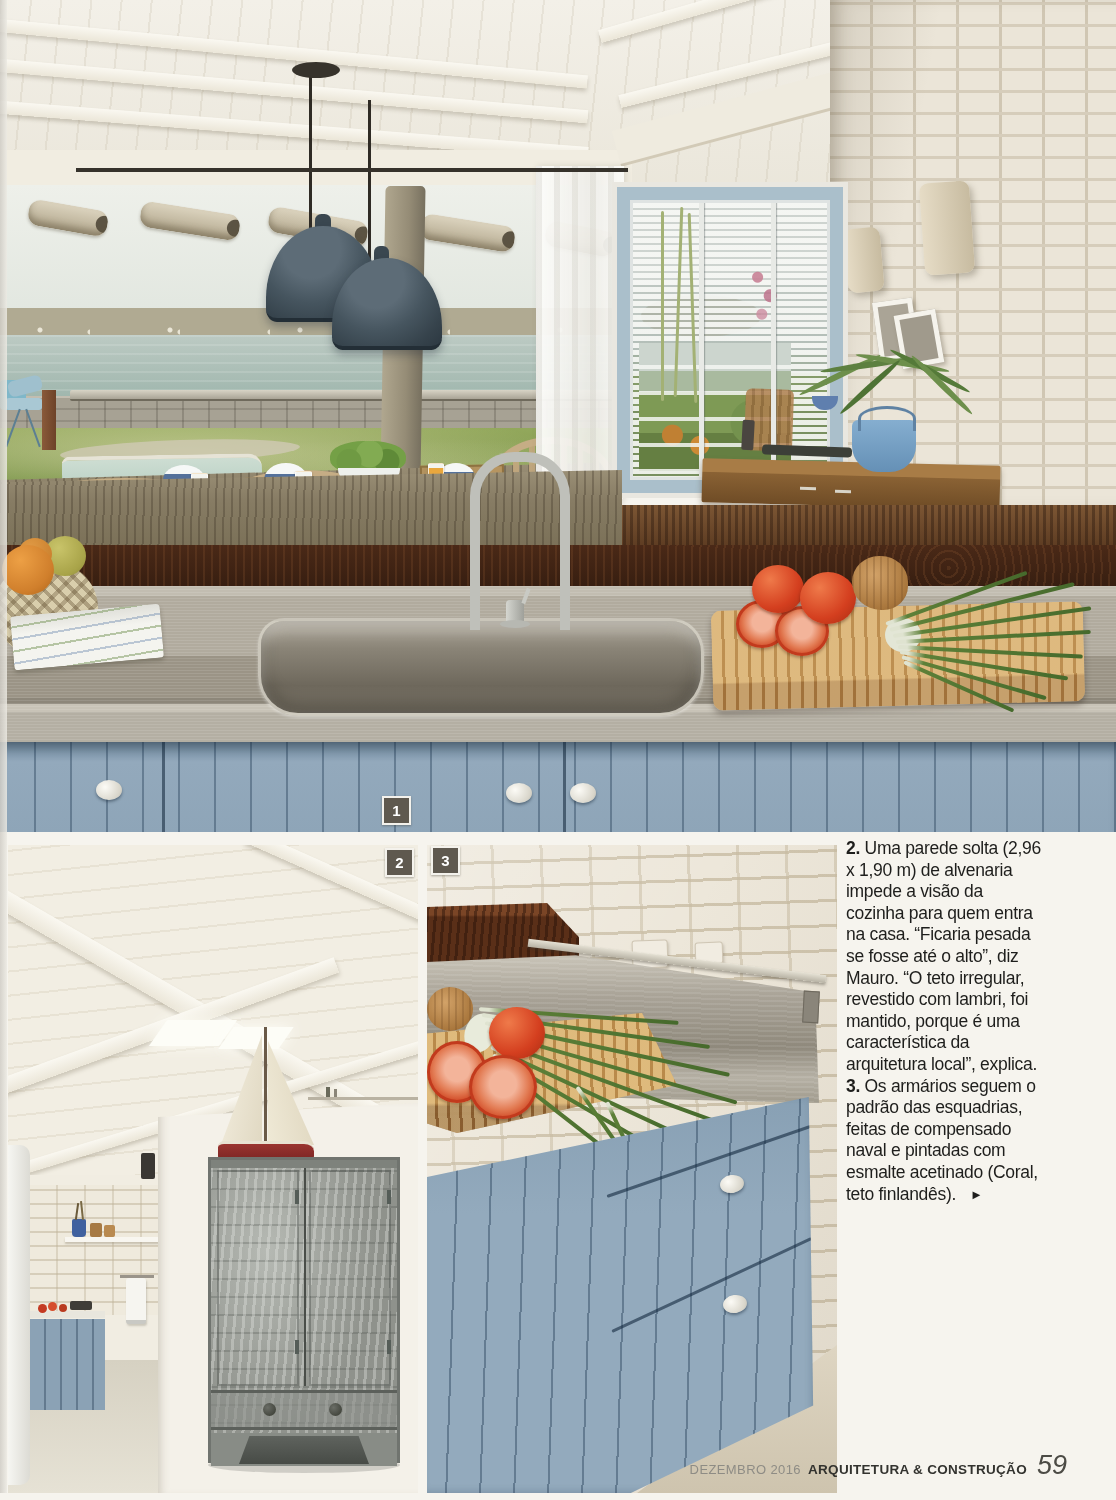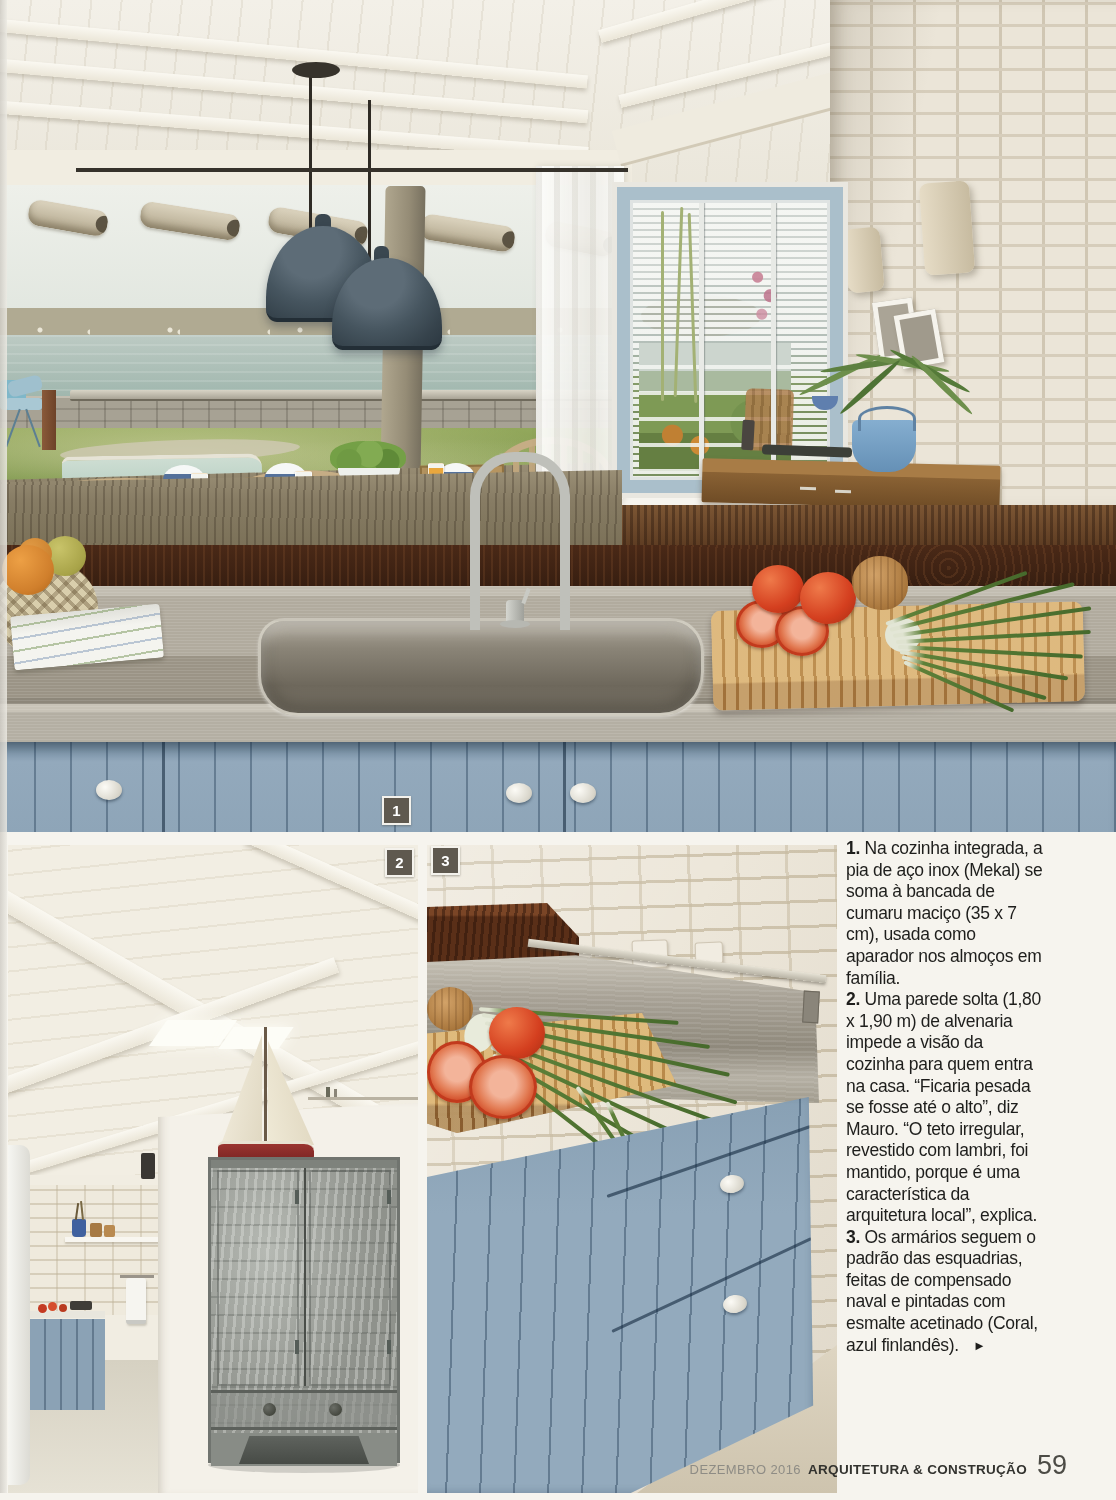--- a/index.html
+++ b/index.html
@@ -188,21 +188,21 @@
      display:flex;align-items:center;justify-content:center;color:#fff;font-weight:bold;font-size:15px;z-index:40;
      box-shadow:0 1px 2px rgba(60,55,45,.4);}
   .caption{position:absolute;left:846px;top:838px;width:198px;font-size:17.5px;line-height:21.6px;
      letter-spacing:-.3px;color:#1e1e1c;z-index:30;}
   .caption p{margin:0;}
   .caption b{font-weight:bold;}
   .arrow{display:inline-block;margin-left:14px;font-size:13px;color:#1e1e1c;vertical-align:1px;}
   .folio{position:absolute;top:1450px;right:49px;display:flex;align-items:baseline;gap:7px;z-index:30;}
   .f-issue{font-size:13px;color:#8e8c85;letter-spacing:.4px;}
   .f-mag{font-size:13.5px;font-weight:bold;color:#33332f;letter-spacing:.3px;}
-  .f-num{font-size:27px;color:#4c4b45;margin-left:3px;}
+  .f-num{font-size:27px;color:#4c4b45;margin-left:3px;font-style:italic;}
   .edge-left{position:absolute;left:0;top:0;width:7px;height:1500px;z-index:60;opacity:.85;
      background:linear-gradient(90deg,#cfccc5,#eceae3);}
   .edge-bottom{position:absolute;left:0;top:1493px;width:1116px;height:7px;background:#f6f4ee;z-index:60;}
 </style>
 </head>
 <body>
 
 <div class="page">
 
   <section style="left:0;top:0;width:1116px;height:832px;">
@@ -449,26 +449,24 @@
     <span>1</span>
   </div>
   <div class="plabel" style="left:385px;top:848px;">
     <span>2</span>
   </div>
   <div class="plabel" style="left:431px;top:846px;">
     <span>3</span>
   </div>
 
   <aside class="caption">
-    <p><b>1.</b>
-      <span>Na cozinha integrada, a pia de aço inox (Mekal) se soma à bancada de cumaru maciço (35 x 7 cm), usada como aparador nos almoços em família.</span></p>
     <p><b>2.</b>
-      <span>Uma parede solta (1,80 x 1,90 m) de alvenaria impede a visão da cozinha para quem entra na casa. “Ficaria pesada se fosse até o alto”, diz Mauro. “O teto irregular, revestido com lambri, foi mantido, porque é uma característica da arquitetura local”, explica.</span></p>
+      <span>Uma parede solta (2,96 x 1,90 m) de alvenaria impede a visão da cozinha para quem entra na casa. “Ficaria pesada se fosse até o alto”, diz Mauro. “O teto irregular, revestido com lambri, foi mantido, porque é uma característica da arquitetura local”, explica.</span></p>
     <p><b>3.</b>
-      <span>Os armários seguem o padrão das esquadrias, feitas de compensado naval e pintadas com esmalte acetinado (Coral, azul finlandês).</span><span class="arrow">►</span></p>
+      <span>Os armários seguem o padrão das esquadrias, feitas de compensado naval e pintadas com esmalte acetinado (Coral, teto finlandês).</span><span class="arrow">►</span></p>
   </aside>
 
   <footer class="folio">
     <span class="f-issue">DEZEMBRO 2016</span>
     <span class="f-mag">ARQUITETURA &amp; CONSTRUÇÃO</span>
     <span class="f-num">59</span>
   </footer>
 
   <div class="edge-left"></div>
   <div class="edge-bottom"></div>

